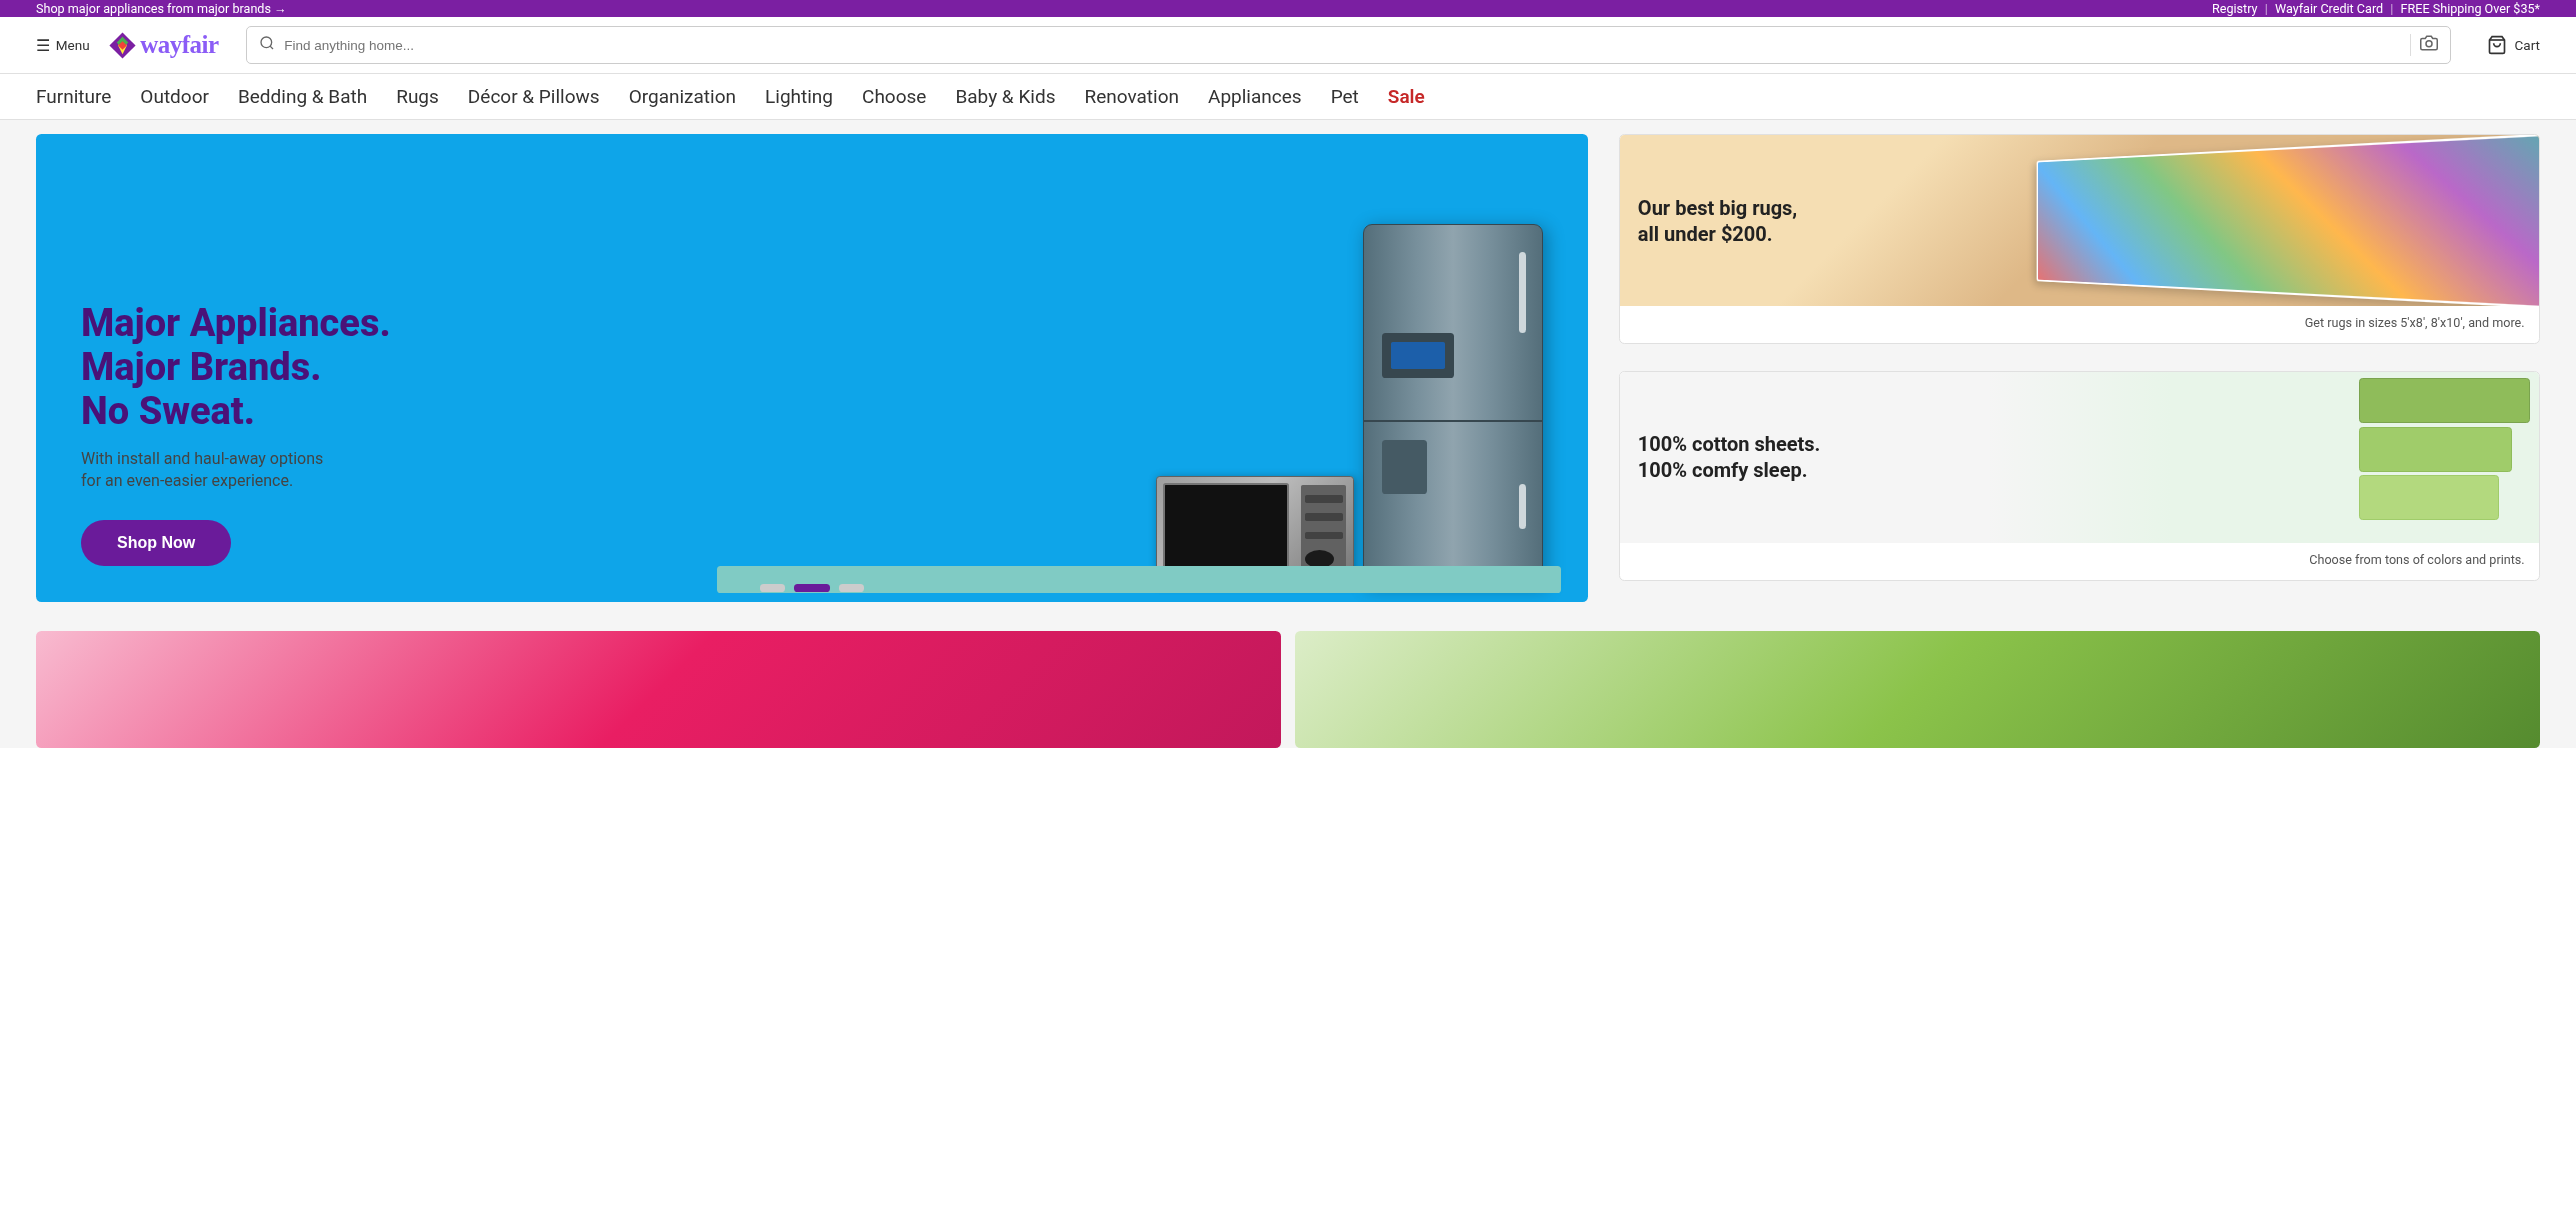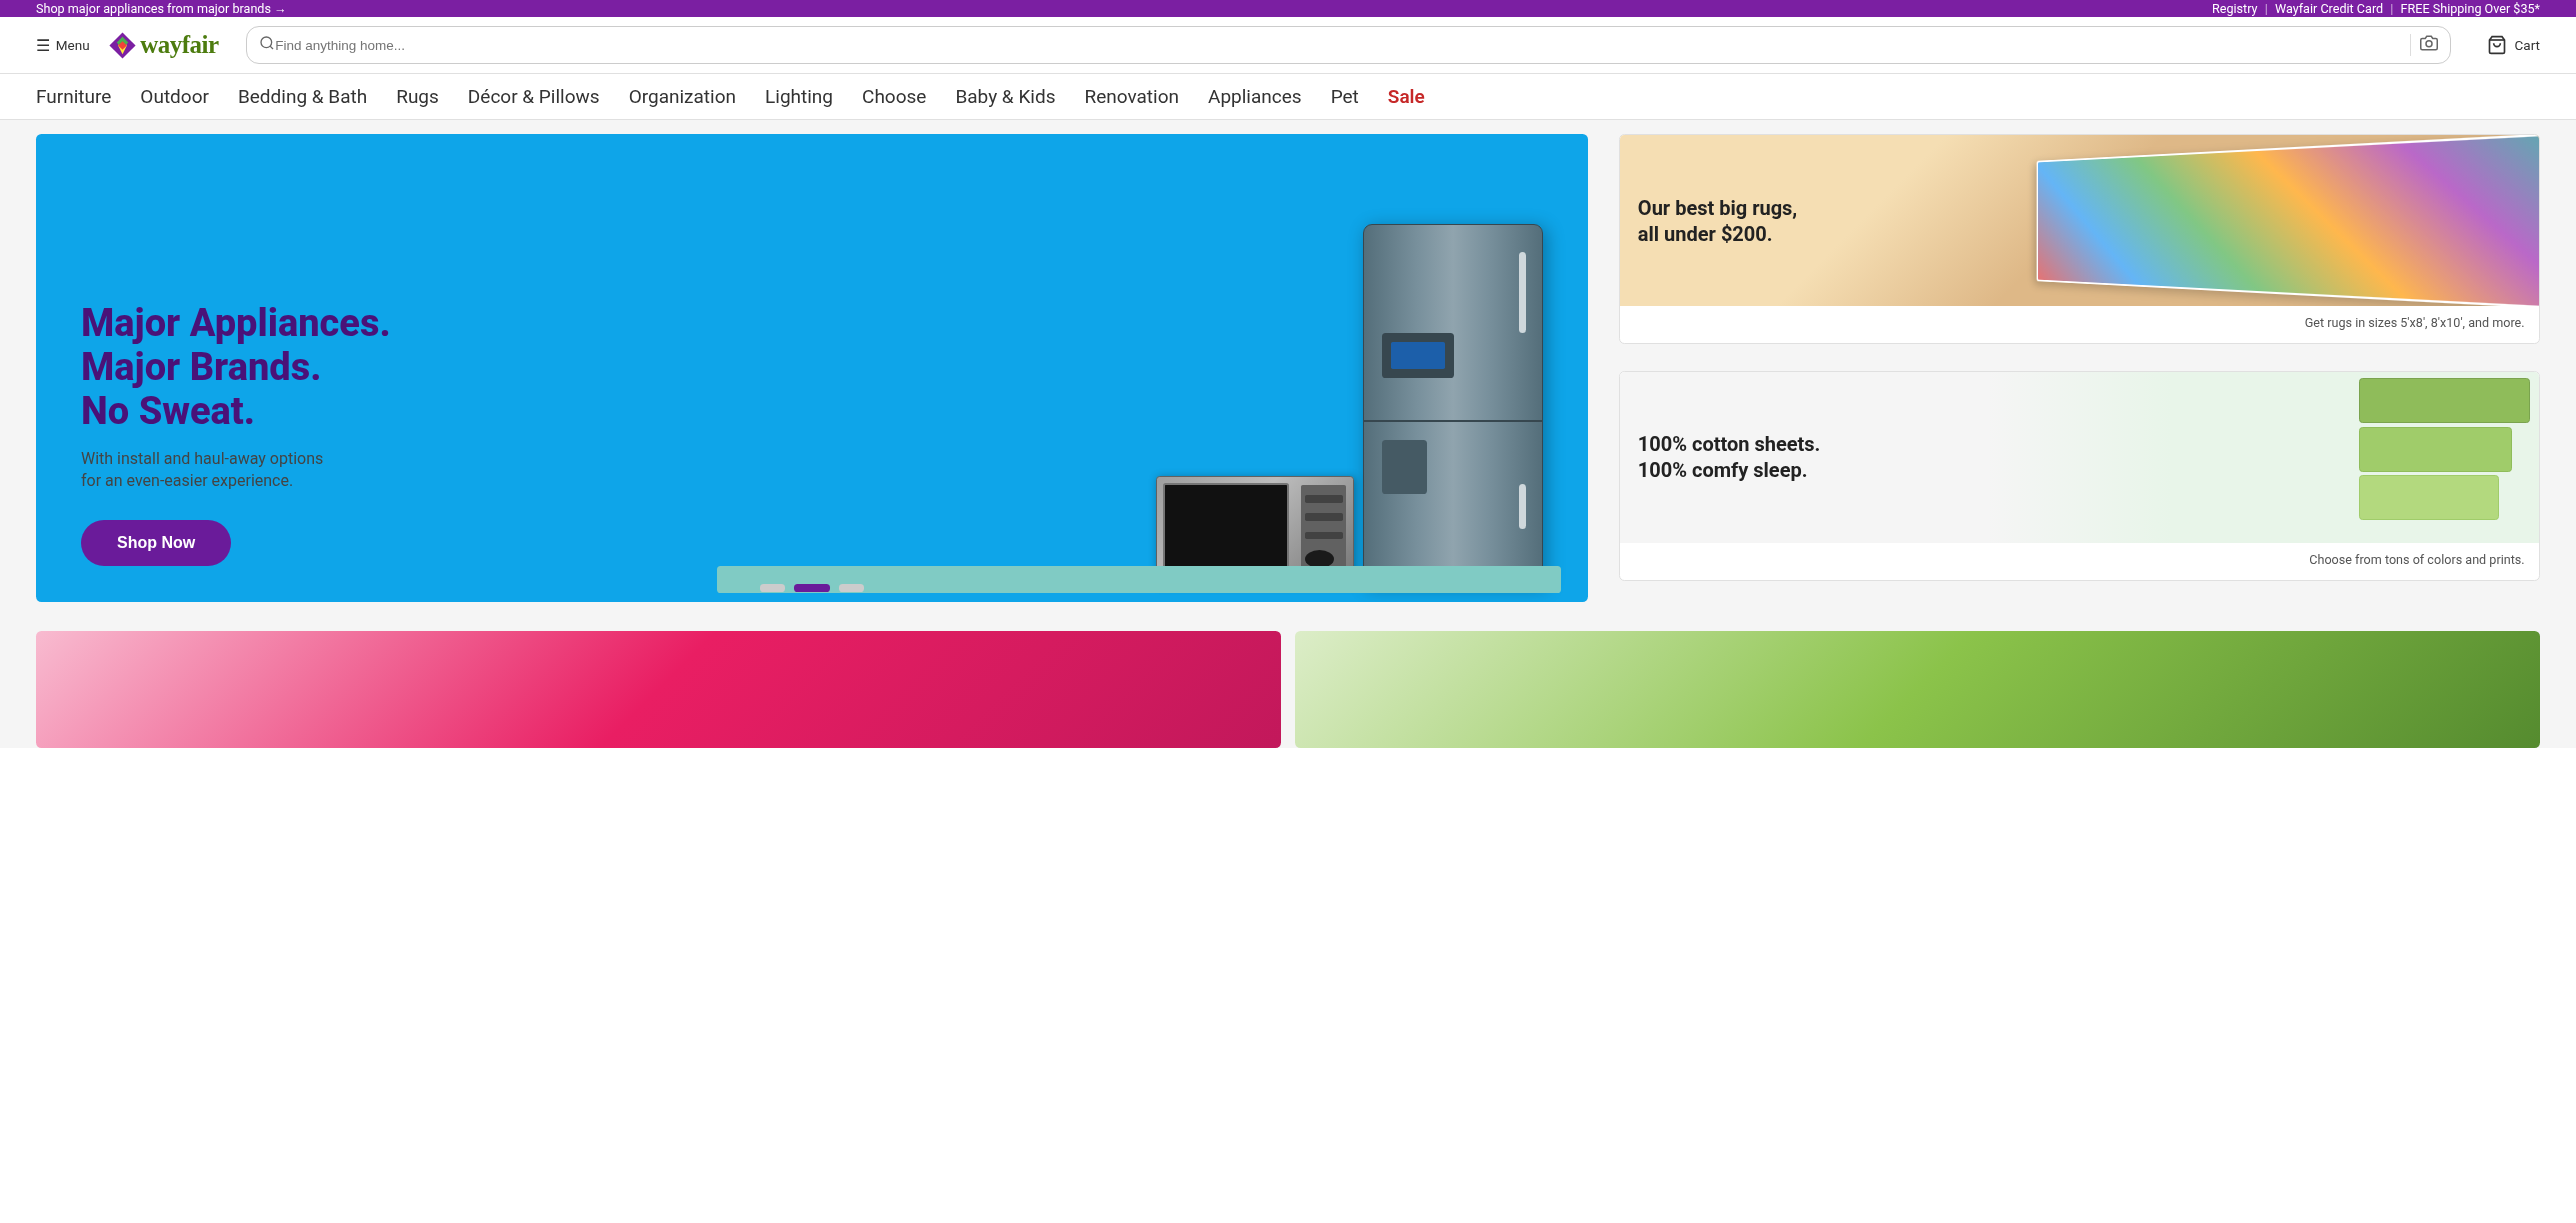--- a/index.html
+++ b/index.html
@@ -45,31 +45,32 @@
       margin-right: 9px;
     }
     .logo-icon {
       width: 29px;
       height: 29px;
       margin-right: 3.6px;
     }
     .logo-text {
       font-size: 25px;
       font-weight: 700;
-      color: #4d7c0f;
+      color: #8b5cf6;
       font-family: Georgia, serif;
       letter-spacing: -0.5px;
     }
     .search-bar {
       flex: 1;
       display: flex;
       align-items: center;
       border: 1.4px solid #ccc;
-      border-radius: 13px;
+      border-radius: 5px;
       padding: 7.2px 12.6px;
+      gap: 9px;
     }
     .search-bar input {
       border: none;
       outline: none;
       font-size: 13.5px;
       flex: 1;
       color: #666;
     }
     .search-icon-wrap { color: #666; font-size: 16px; }
     .camera-icon-wrap {

